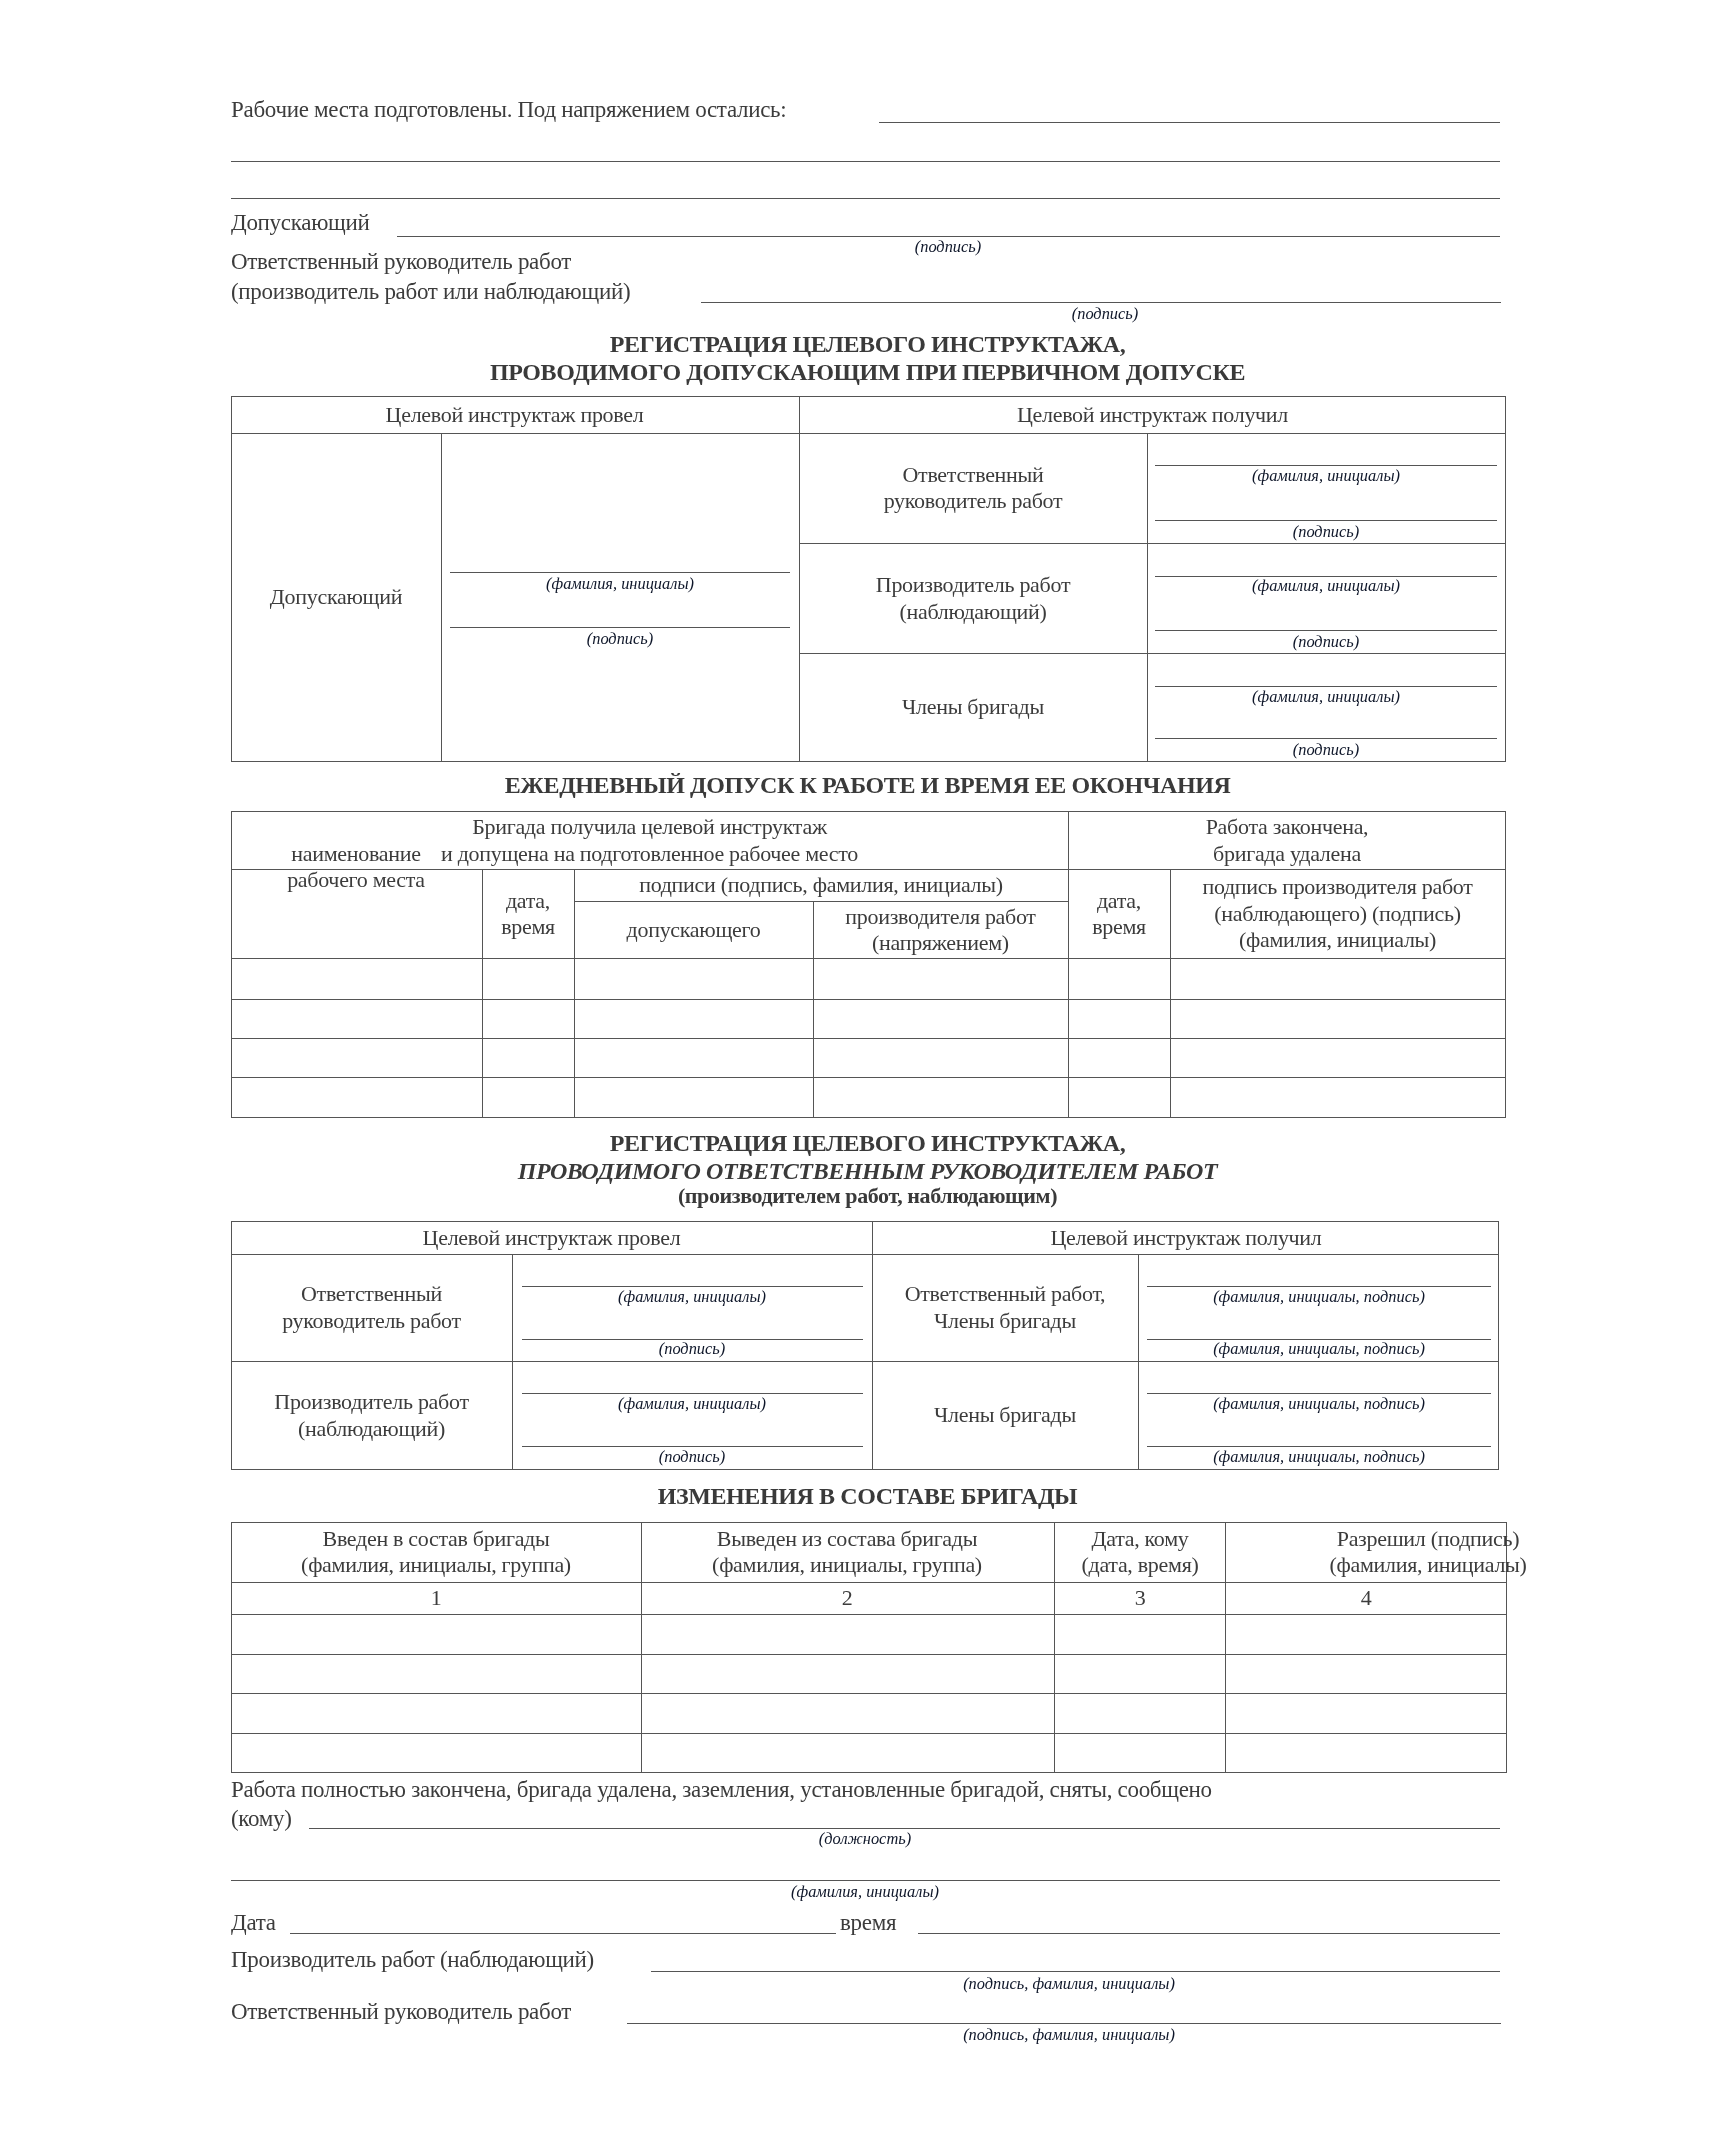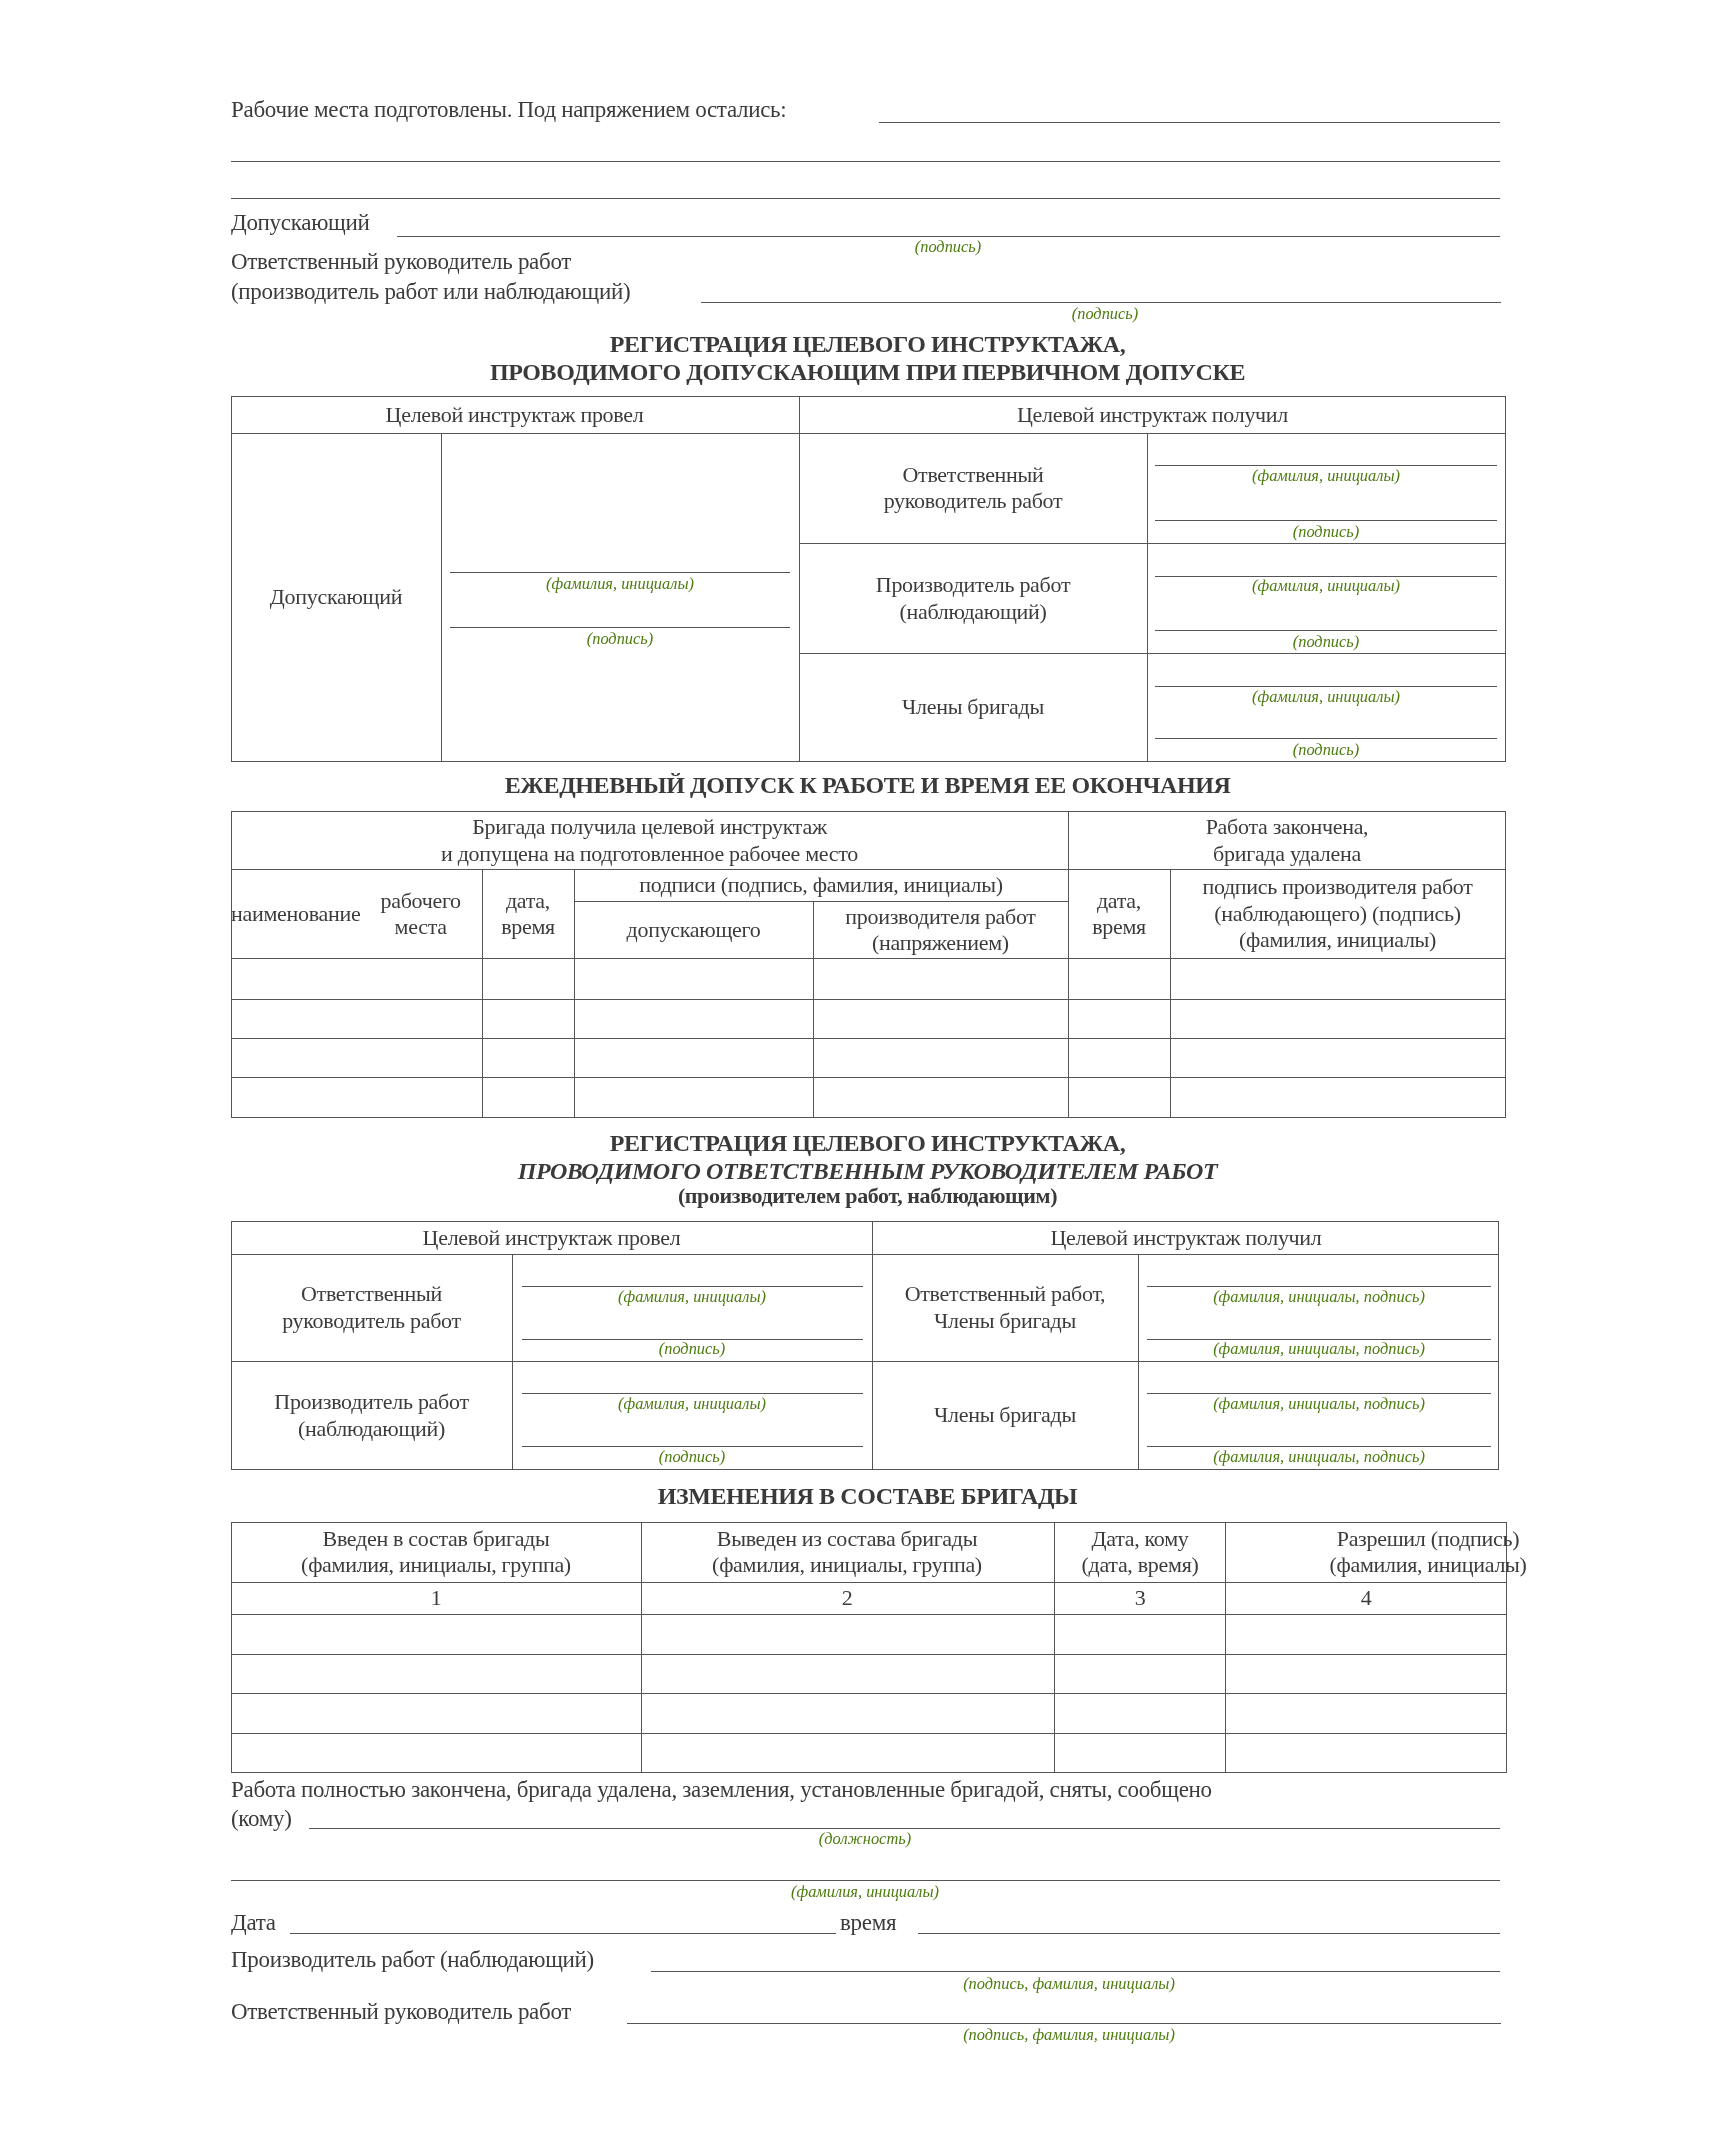--- a/index.html
+++ b/index.html
@@ -1,20 +1,20 @@
 <!DOCTYPE html>
 <html style="font-size:14.6px"><head>
 <meta charset="utf-8">
 <style>
   html,body{margin:0;padding:0;background:#fff;}
   body{width:1732px;height:2137px;position:relative;overflow:hidden;
        font-family:"Liberation Serif","DejaVu Serif",serif;color:#3c3c3c;}
   .txt{position:absolute;font-size:23px;line-height:25.6px;white-space:nowrap;letter-spacing:-0.3px;}
   .ln{position:absolute;height:0;border-top:1.8px solid #555;}
-  .cap{position:absolute;font-size:16.4px;font-style:italic;line-height:18.3px;white-space:nowrap;transform:translateX(-50%);color:#4d7c0f;}
+  .cap{position:absolute;font-size:16.4px;font-style:italic;line-height:18.3px;white-space:nowrap;transform:translateX(-50%);color:#0f172a;}
   .title{position:absolute;left:228px;width:1279px;text-align:center;font-weight:bold;font-size:24px;line-height:27.4px;color:#3a3a3a;letter-spacing:-0.4px;}
   .sub{font-size:22px;}
   .box{position:absolute;border:1.8px solid #555;box-sizing:border-box;}
   .vl{position:absolute;width:0;border-left:1.4px solid #555;}
   .hl{position:absolute;height:0;border-top:1.4px solid #555;}
   .cell{position:absolute;display:flex;align-items:center;justify-content:center;text-align:center;font-size:22px;line-height:26.5px;letter-spacing:-0.3px;}
   .tinput{position:absolute;background:transparent;}
 </style>
 </head>
 <body>
@@ -96,21 +96,21 @@
 <div class="vl" style="left:1170px;top:869px;height:249px;"></div>
 
 <div class="cell" style="left:231px;width:837px;top:812px;height:57px;flex-direction:column;">
   <span>Бригада получила целевой инструктаж</span>
   <span>и допущена на подготовленное рабочее место</span>
 </div>
 <div class="cell" style="left:1068px;width:438px;top:812px;height:57px;flex-direction:column;">
   <span>Работа закончена,</span>
   <span>бригада удалена</span>
 </div>
-<div class="cell" style="left:231px;width:250px;top:869px;height:90px;flex-direction:row;">
+<div class="cell" style="left:231px;width:250px;top:822px;height:90px;flex-direction:column;">
   <span>наименование</span>
   <span>рабочего места</span>
 </div>
 <div class="cell" style="left:482px;width:92px;top:869px;height:90px;flex-direction:column;">
   <span>дата,</span>
   <span>время</span>
 </div>
 <div class="cell" style="left:574px;width:494px;top:869px;height:32px;">подписи (подпись, фамилия, инициалы)</div>
 <div class="cell" style="left:574px;width:239px;top:901px;height:58px;">допускающего</div>
 <div class="cell" style="left:813px;width:255px;top:901px;height:58px;flex-direction:column;">

